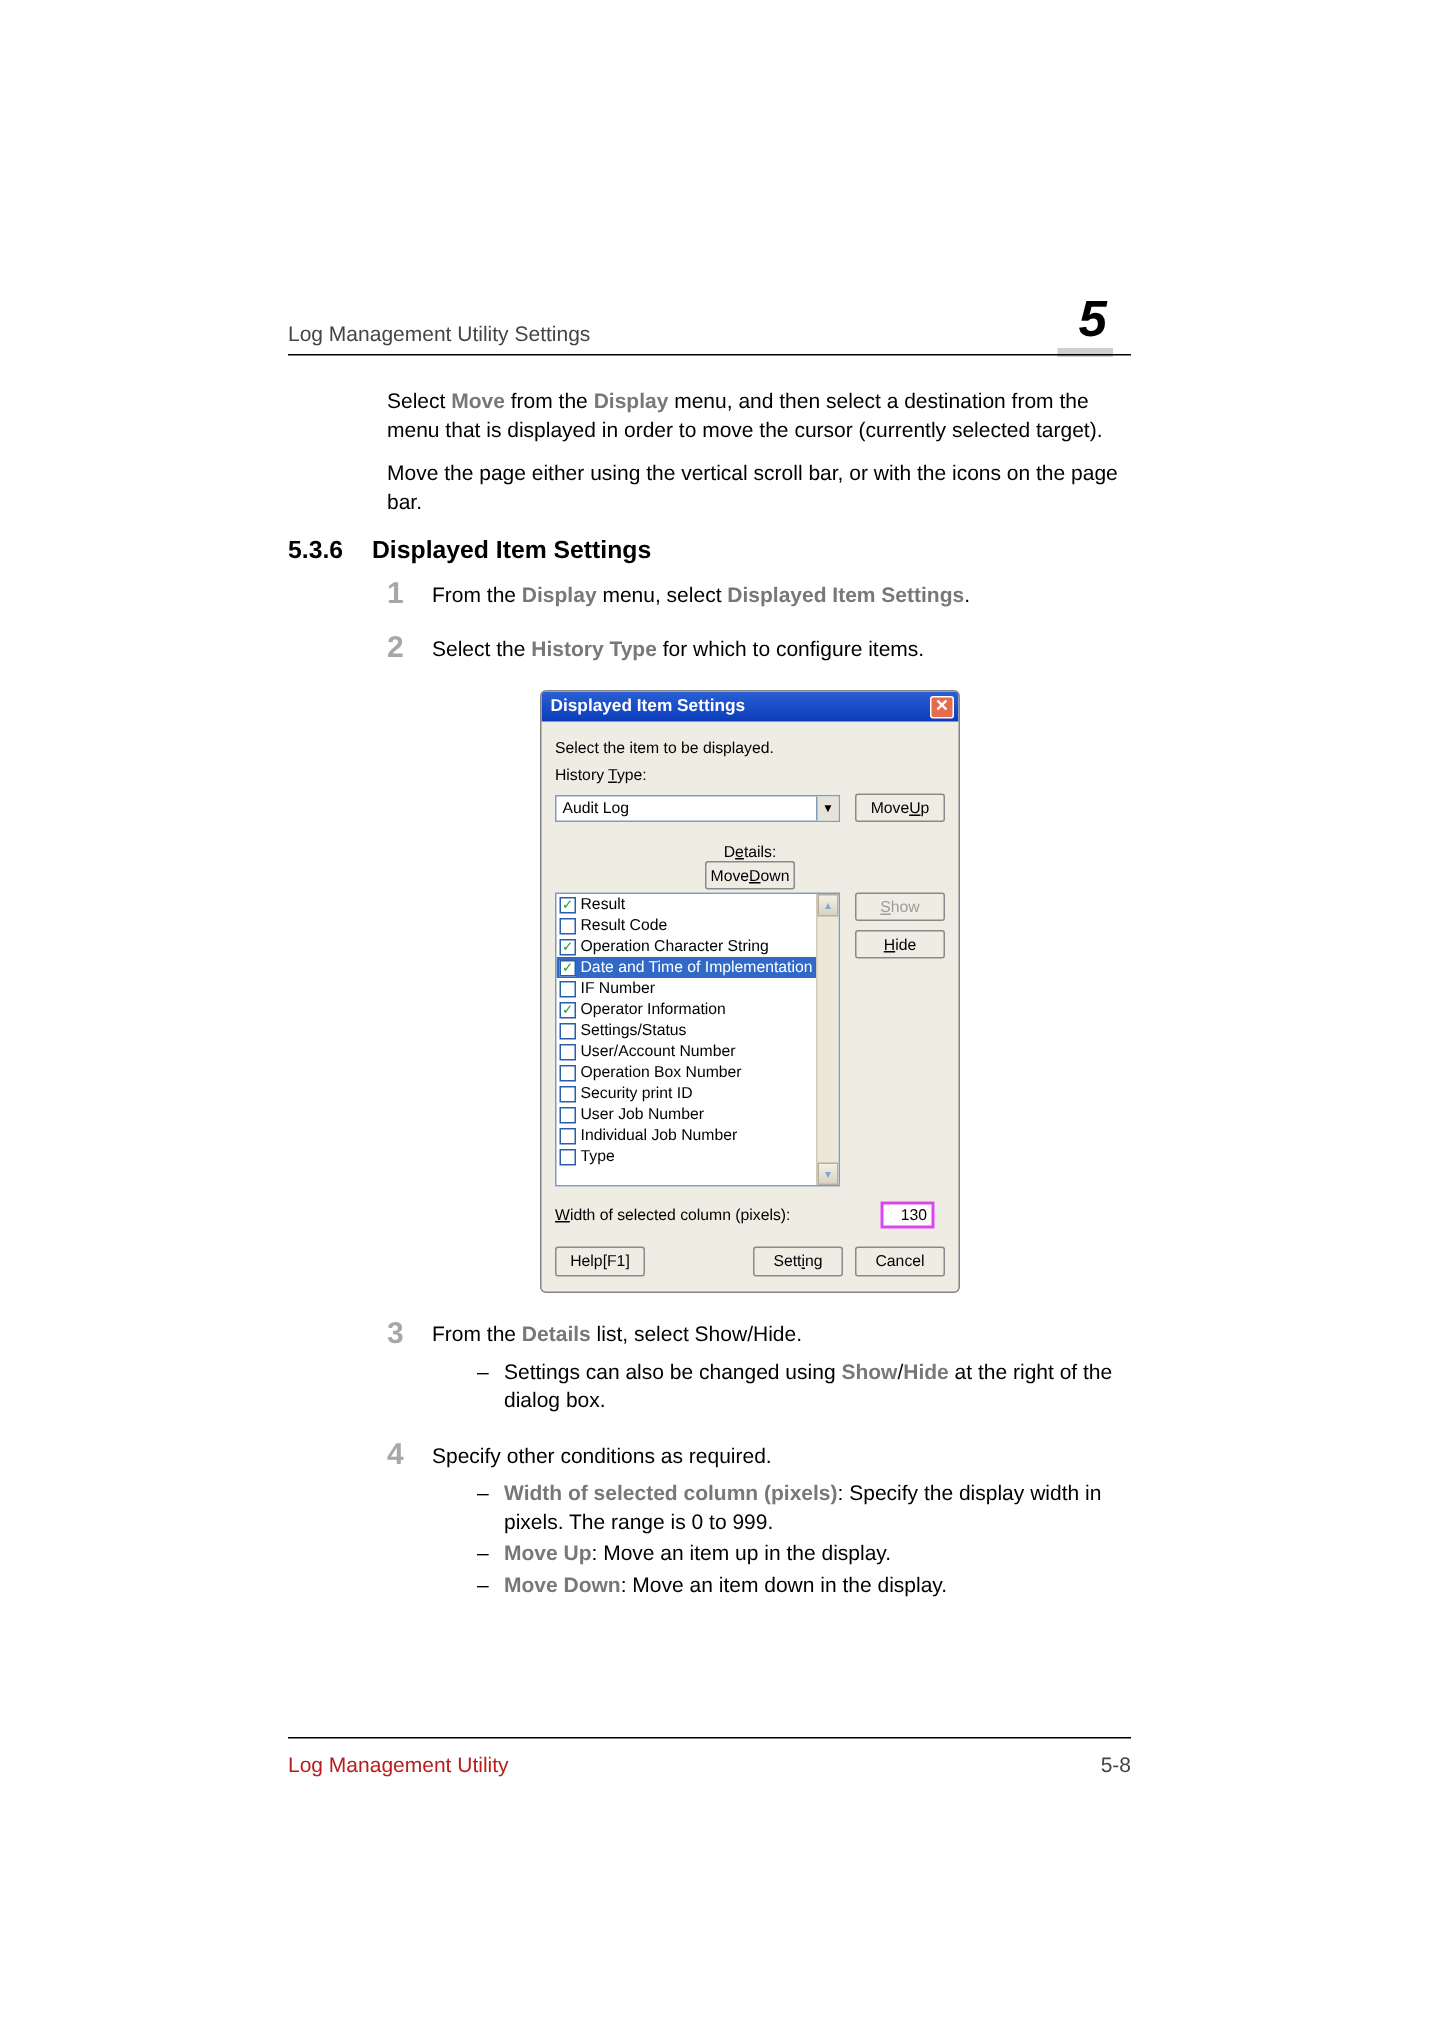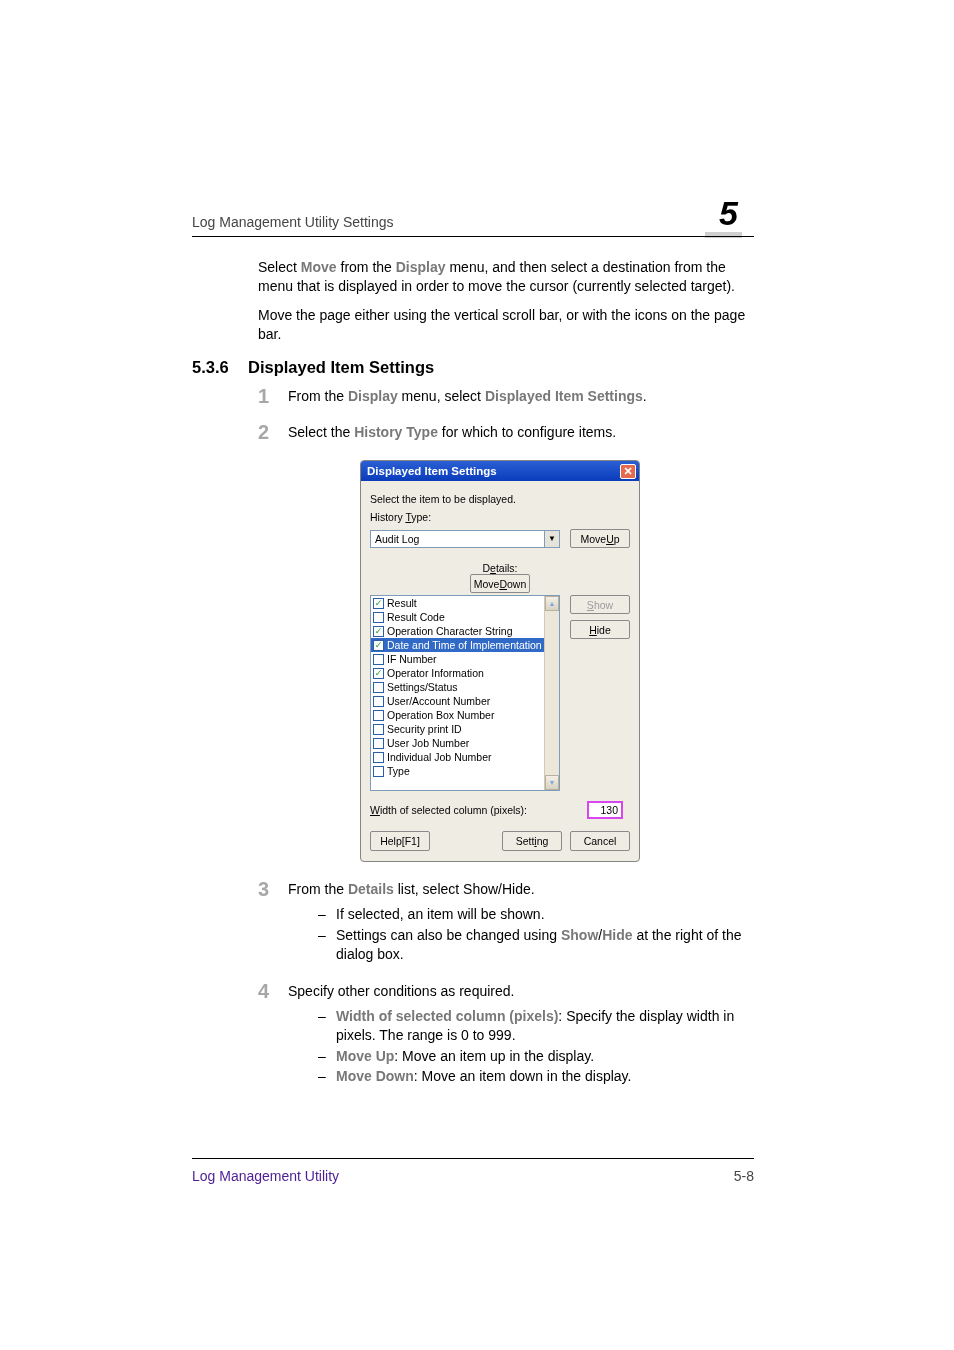--- a/index.html
+++ b/index.html
@@ -249,21 +249,21 @@
   .under { text-decoration: underline; }
 
   .footer-rule {
     position: absolute;
     left: 192px; top: 1158px;
     width: 562px;
     border-top: 1px solid #000;
   }
   .footer-left {
     position: absolute; left: 192px; top: 1168px;
-    font-size: 14px; color: #4c1d95;
+    font-size: 14px; color: #b91c1c;
   }
   .footer-right {
     position: absolute; right: 200px; top: 1168px;
     font-size: 14px; color: #454545;
   }
 </style>
 </head>
 <body>
 
 <div class="page">
@@ -397,21 +397,20 @@
           </div>
         </div>
       </div>
     </div>
 
     <div class="steps">
       <div class="step">
         <span class="snum">3</span>
         <span>From the </span><span class="bold-ui">Details</span><span> list, select Show/Hide.</span>
         <ul class="sublist">
-          <li>If selected, an item will be shown.</li>
           <li>
             <span>Settings can also be changed using </span><span class="bold-ui">Show</span><span>/</span><span class="bold-ui">Hide</span><span> at the right of the dialog box.</span>
           </li>
         </ul>
       </div>
 
       <div class="step">
         <span class="snum">4</span>
         <span>Specify other conditions as required.</span>
         <ul class="sublist">

